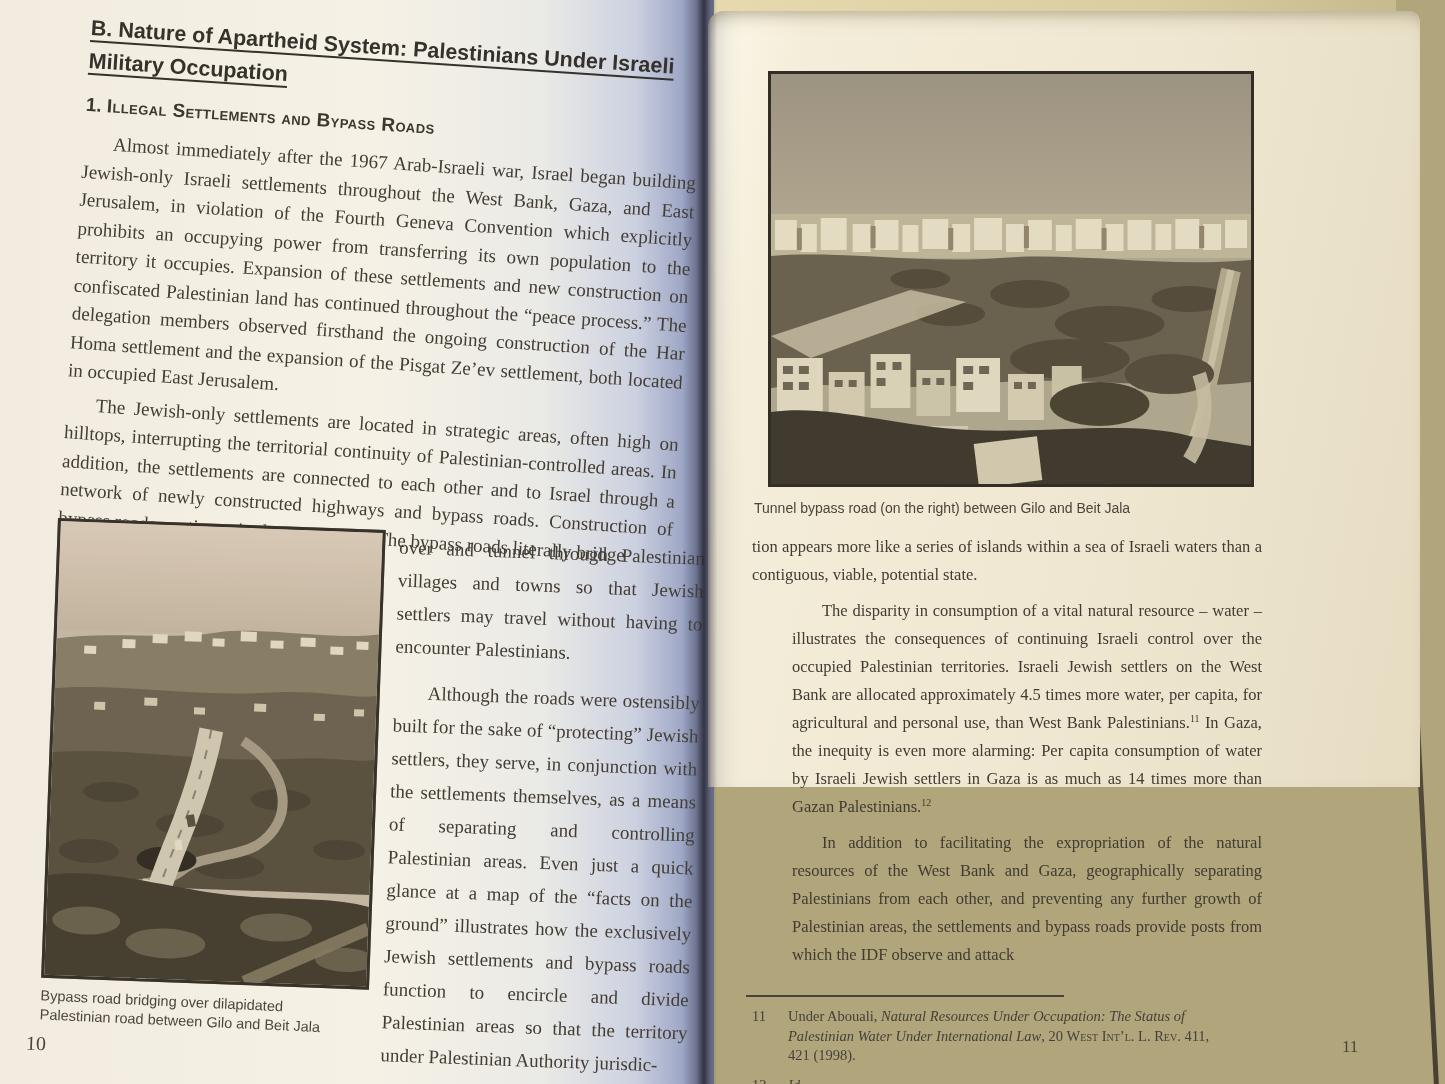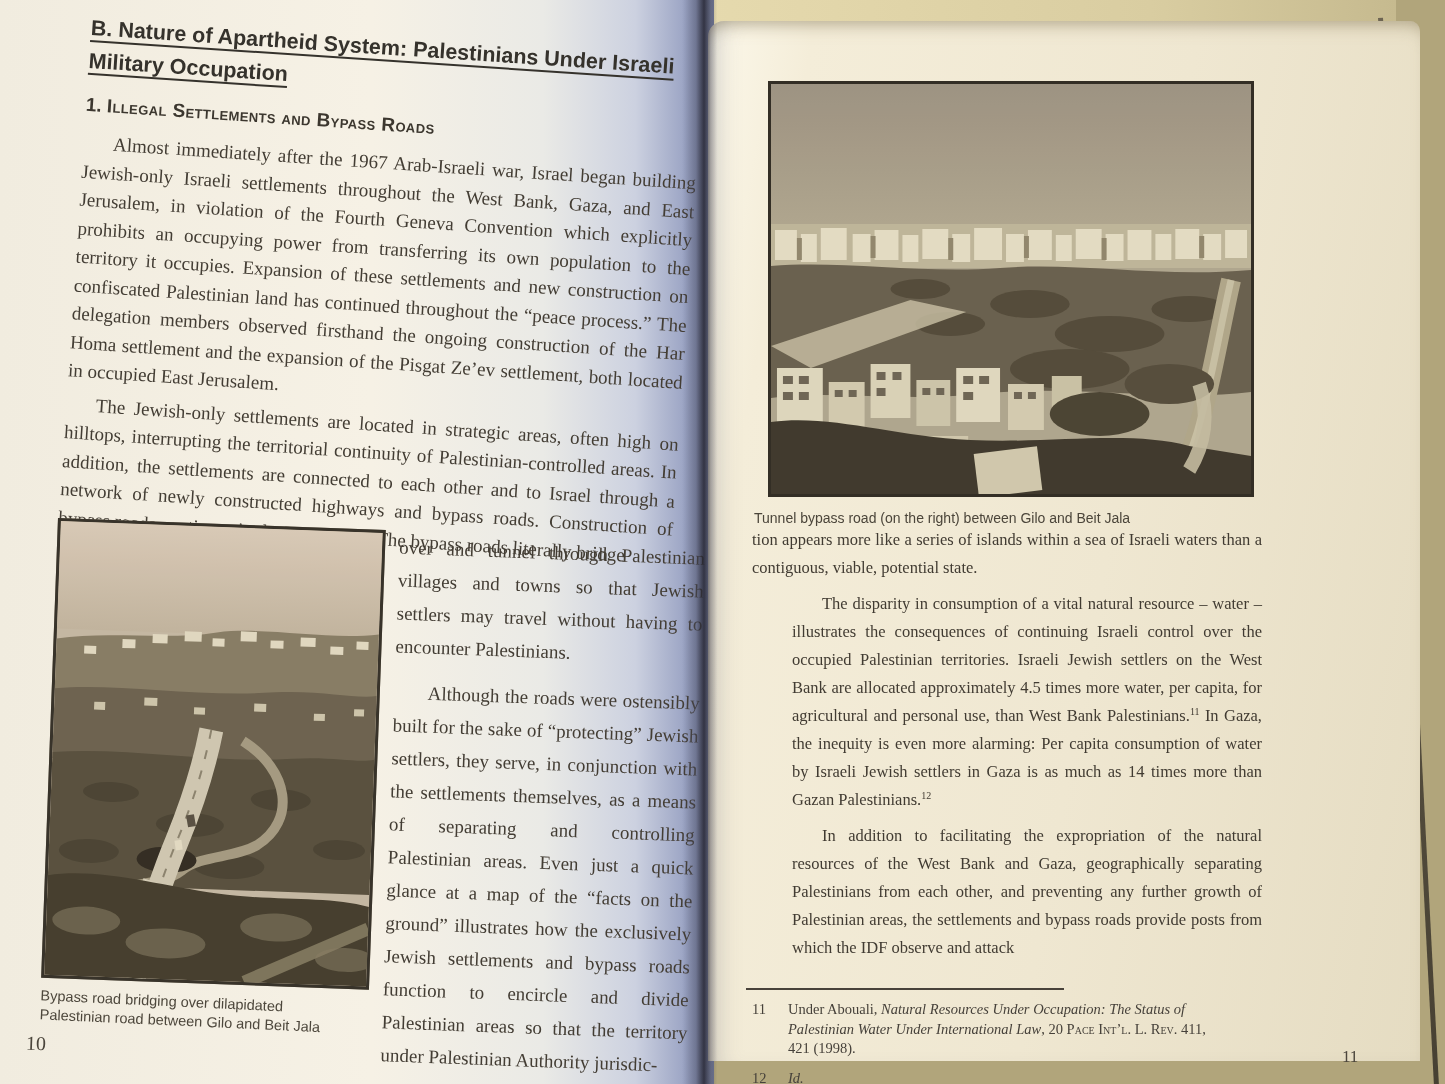--- a/index.html
+++ b/index.html
@@ -6,21 +6,21 @@
   .scene{position:relative;width:1445px;height:1084px;background:#b1a57b;overflow:hidden;
          font-family:"Liberation Serif", serif;}
   
   .pages-top{position:absolute;left:696px;top:0;width:700px;height:30px;
              background:linear-gradient(90deg,#e6daae,#d9cda1 65%,#c6ba8f);}
   .fore-edge-line{position:absolute;left:1378px;top:18px;width:5px;height:1140px;
                   background:linear-gradient(#6d6452,#443e30);transform:rotate(-3deg);
                   transform-origin:top left;}
   .page-left{position:absolute;left:0;top:0;width:714px;height:1084px;
              background:linear-gradient(90deg,#f1ecdf 0%,#f6f1e5 52%,#eaeae6 76%,#ccd1e0 89%,#9ba4c4 96%,#6f7694 100%);}
-  .page-right{position:absolute;left:708px;top:21px;width:712px;height:1040px;
+  .page-right{position:absolute;left:708px;top:11px;width:712px;height:776px;
               background:linear-gradient(100deg,#fcf8ea 0%,#f4edd9 12%,#efe7d1 55%,#e5dcc2 100%);
               border-radius:16px 10px 0 0;
               box-shadow:inset 0 14px 18px -12px rgba(120,105,70,.55), inset 26px 0 28px -22px rgba(70,72,95,.35);}
   .gutter{position:absolute;left:682px;top:0;width:40px;height:1084px;
           background:linear-gradient(90deg,rgba(90,98,130,0) 0%,rgba(70,74,98,.40) 35%,rgba(34,34,46,.82) 55%,rgba(60,60,74,.30) 72%,rgba(255,252,240,0) 88%);}
   
   .lp-top{position:absolute;left:92px;top:12px;width:614px;transform:rotate(3.8deg);
           transform-origin:top left;color:#423c34;}
   .lp-heading{margin:0;font-family:"Liberation Sans", sans-serif;font-weight:bold;
               font-size:21.5px;line-height:33px;color:#35322c;}
@@ -44,21 +44,21 @@
   .lp-col .cont{text-indent:0;}
   .lp-col .next{margin-top:13px;text-indent:34px;}
   .lp-pageno{position:absolute;left:26px;top:1032px;font-size:20px;color:#4b453c;transform:rotate(2deg);}
   
   .rp-content{position:absolute;left:44px;top:60px;width:510px;color:#413b32;}
   .rp-figure{margin:0 0 0 16px;width:486px;}
   .rp-photo{width:486px;height:416px;border:3px solid #332e25;box-sizing:border-box;display:block;}
   .rp-caption{margin:13px 0 0 2px;font-family:"Liberation Sans", sans-serif;font-size:14px;
               color:#4b453a;}
   .rp-para{margin:0;font-size:16.5px;line-height:28px;text-align:justify;}
-  .rp-p1{}
+  .rp-p1{margin-top:17px;}
   .rp-p2,.rp-p3{margin-top:8px;text-indent:30px;margin-left:40px;}
   .rp-para sup{font-size:10px;line-height:0;vertical-align:super;}
   .rp-rule{width:318px;height:2px;background:#48423a;margin:26px 0 0 -6px;}
   .fn{display:flex;margin-top:10px;font-size:14.5px;line-height:19.5px;color:#46413a;}
   .fn-num{flex:0 0 36px;}
   .fn-text{flex:1;padding-right:48px;}
   .fn-text .it{font-style:italic;}
   .fn-text .sc{font-variant:small-caps;}
   .rp-pageno{position:absolute;left:634px;top:1026px;font-size:17px;color:#4b453c;}
 </style>
@@ -243,21 +243,21 @@
       <div class="rp-caption">Tunnel bypass road (on the right) between Gilo and Beit Jala</div>
 
       <p class="rp-para rp-p1">tion appears more like a series of islands within a sea of Israeli waters than a contiguous, viable, potential state.</p>
       <p class="rp-para rp-p2"><span>The disparity in consumption of a vital natural resource – water – illustrates the consequences of continuing Israeli control over the occupied Palestinian territories. Israeli Jewish settlers on the West Bank are allocated approximately 4.5 times more water, per capita, for agricultural and personal use, than West Bank Palestinians.</span><sup>11</sup><span> In Gaza, the inequity is even more alarming: Per capita consumption of water by Israeli Jewish settlers in Gaza is as much as 14 times more than Gazan Palestinians.</span><sup>12</sup></p>
       <p class="rp-para rp-p3">In addition to facilitating the expropriation of the natural resources of the West Bank and Gaza, geographically separating Palestinians from each other, and preventing any further growth of Palestinian areas, the settlements and bypass roads provide posts from which the IDF observe and attack</p>
 
       <div class="rp-rule"></div>
 
       <div class="fn">
         <div class="fn-num">11</div>
-        <div class="fn-text"><span>Under Abouali, </span><span class="it">Natural Resources Under Occupation: The Status of Palestinian Water Under International Law</span><span>, 20 </span><span class="sc">Pace Int’l. L. Rev.</span><span> 411, 421 (1998).</span></div>
+        <div class="fn-text"><span>Under Abouali, </span><span class="it">Natural Resources Under Occupation: The Status of Palestinian Water Under International Law</span><span>, 20 </span><span class="sc">West Int’l. L. Rev.</span><span> 411, 421 (1998).</span></div>
       </div>
       <div class="fn">
         <div class="fn-num">12</div>
         <div class="fn-text"><span class="it">Id.</span></div>
       </div>
     </div>
 
     <div class="rp-pageno">11</div>
   </div>
 

